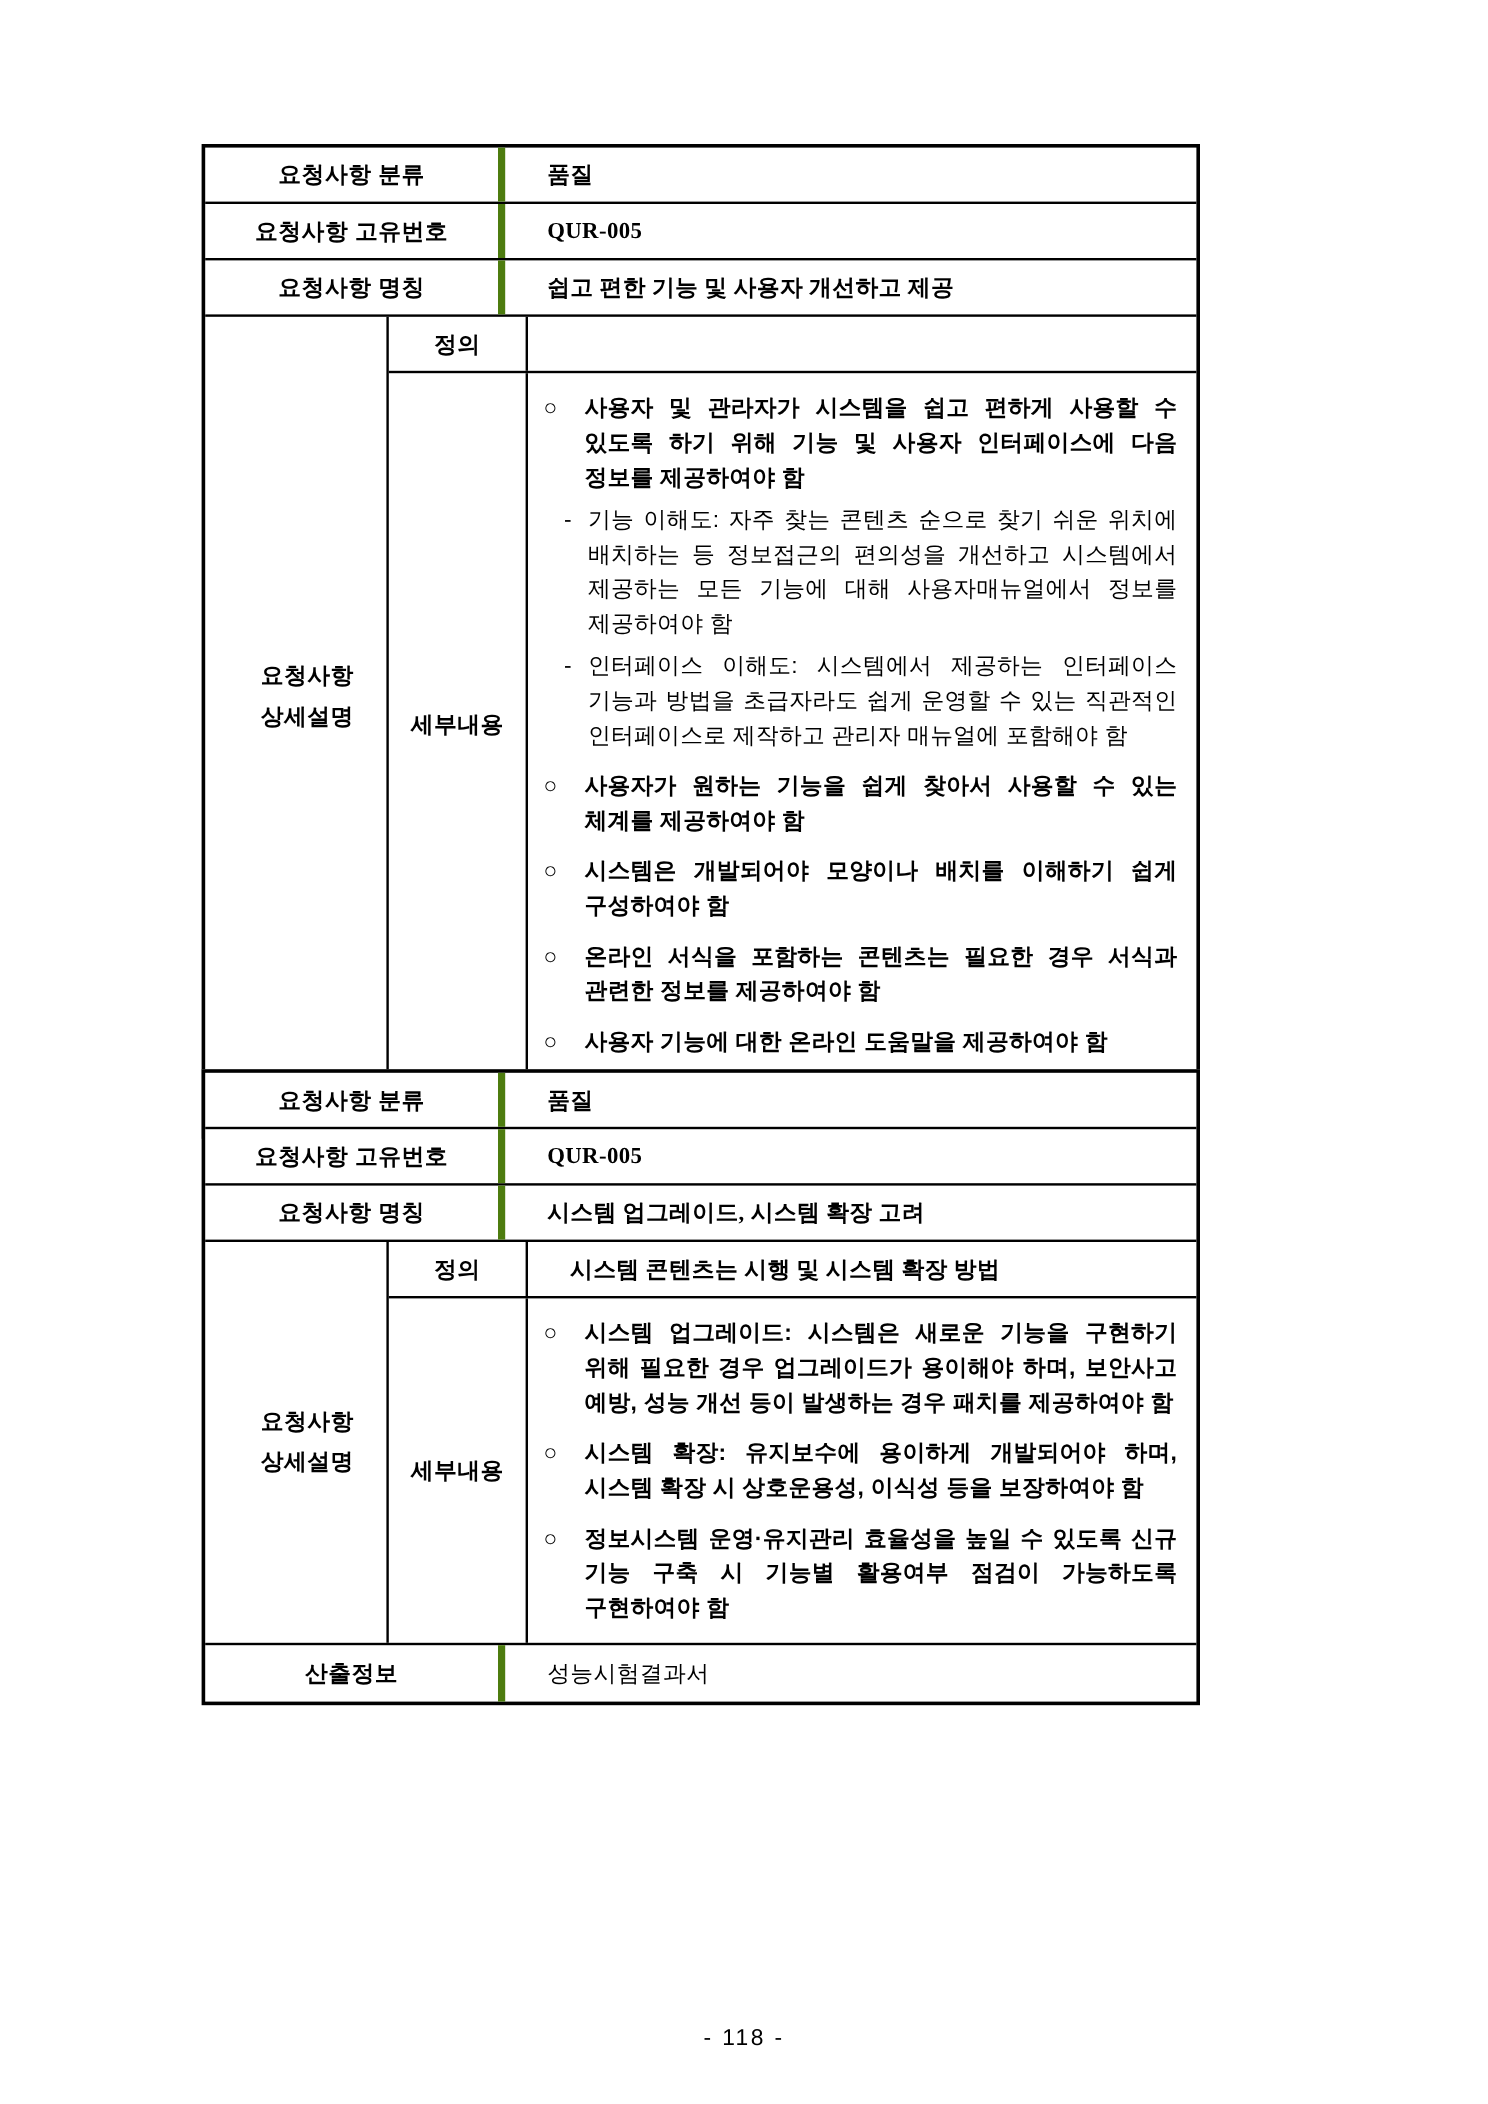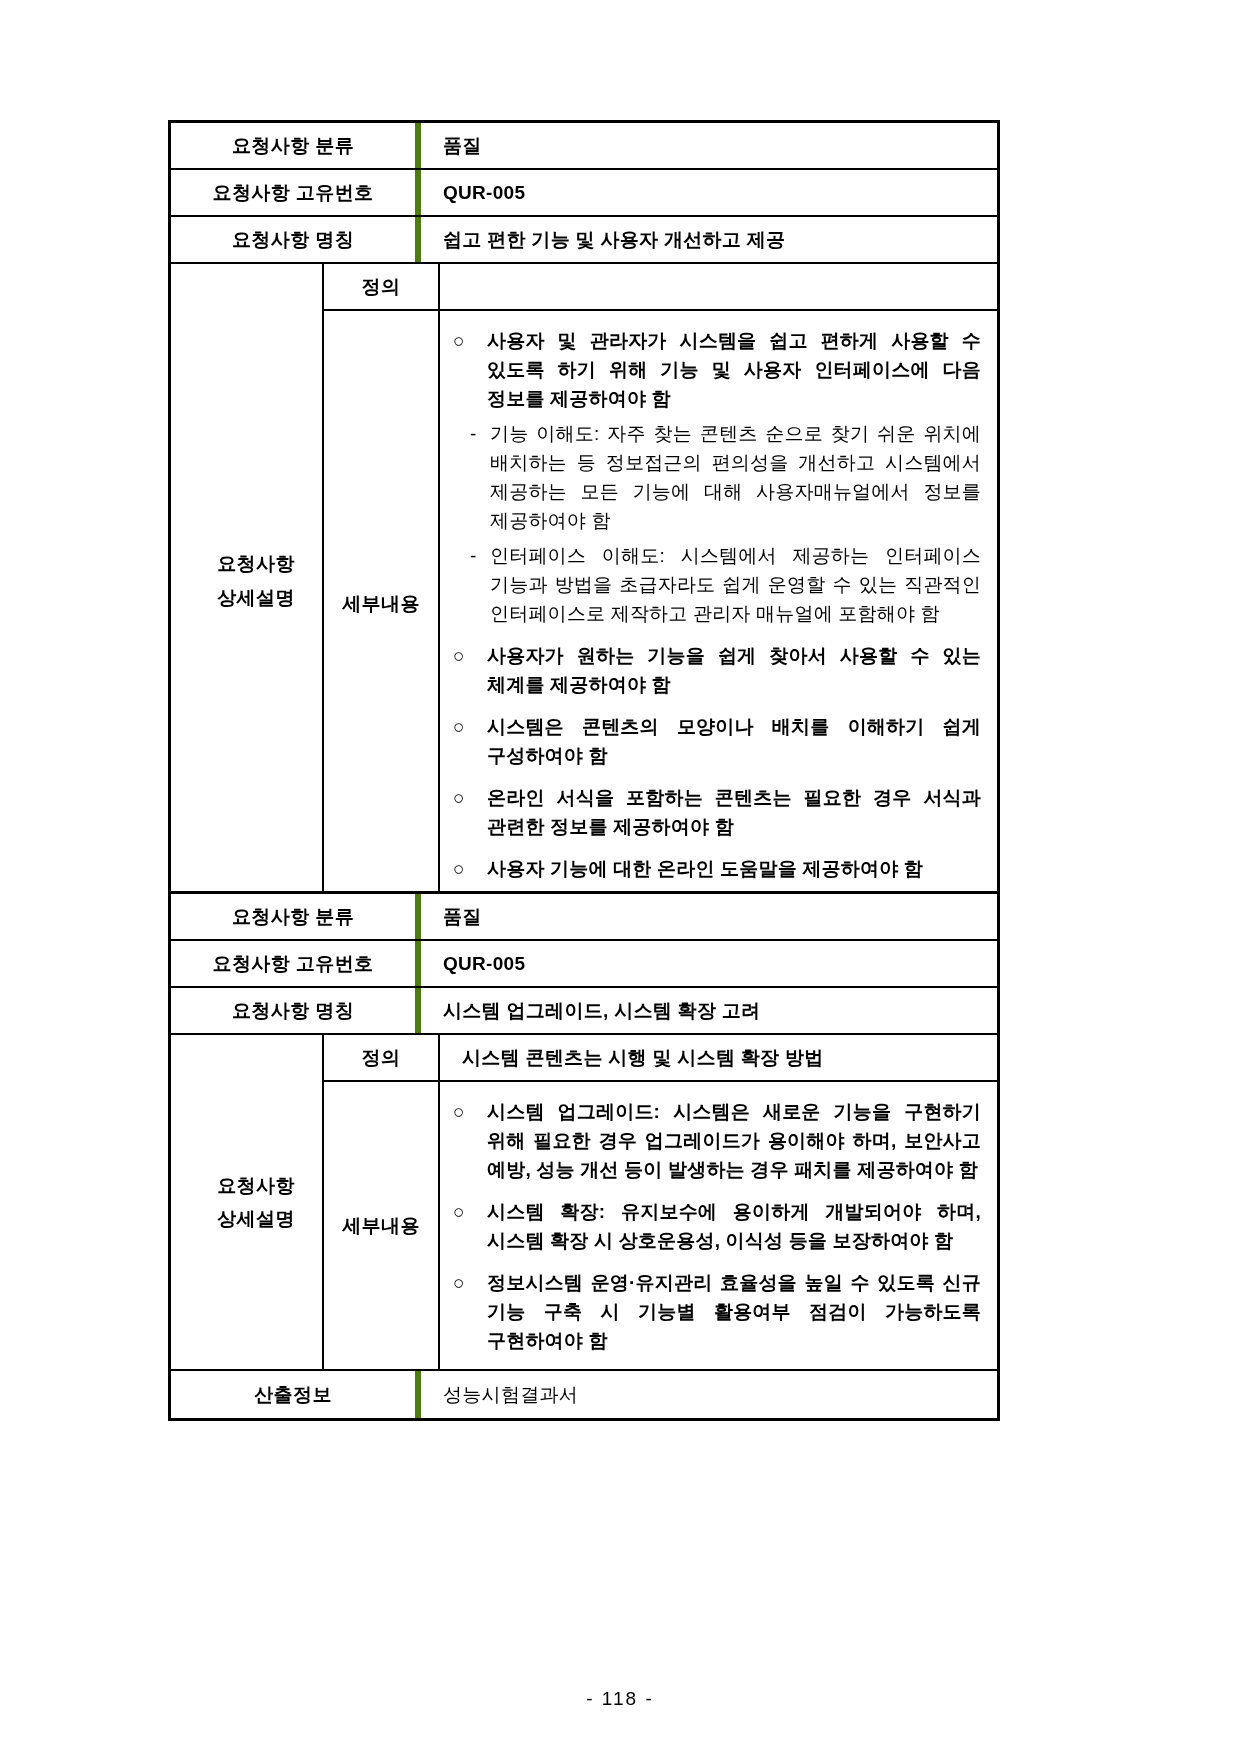--- a/index.html
+++ b/index.html
@@ -18,22 +18,22 @@
   .req-table > .row:last-child { border-bottom: none; }
   .row.simple { height: 47px; }
   .cell { box-sizing: border-box; }
   .lbl {
     display: flex; align-items: center; justify-content: center;
     font-weight: 700; font-size: 19px; letter-spacing: 0.4px;
   }
   .lbl.full { width: 250px; border-right: 6px solid #4d7c0f; flex: 0 0 250px; }
   .val {
     flex: 1; display: flex; align-items: center;
-    padding-left: 22px; font-size: 19px; font-weight: 700;
-    letter-spacing: 0.3px; word-break: keep-all;
+    padding-left: 35px; font-size: 19px; font-weight: 700;
+    letter-spacing: 0.3px; word-break: keep-all; font-family: Liberation Serif, serif;
   }
   .val.normal { font-weight: 400; }
   .detail-row { display: flex; border-bottom: 2px solid #000; }
   .col1 {
     flex: 0 0 134px; width: 134px; border-right: 2px solid #000;
     display: flex; align-items: center; justify-content: center;
     font-weight: 700; font-size: 19px; text-align: left;
     white-space: pre-line; line-height: 1.75; letter-spacing: 0.4px; margin-left: 19px;
   }
   .detail-right { flex: 1; display: flex; flex-direction: column; }
@@ -87,21 +87,21 @@
         <div class="cell col2">정의</div>
       </div>
       <div class="content-row">
         <div class="cell col2">세부내용</div>
         <div class="cell content-val">
           <ul class="detail-list">
               <li class="d-circle"><span class="marker">○</span><span>사용자 및 관라자가 시스템을 쉽고 편하게 사용할 수 있도록 하기 위해 기능 및 사용자 인터페이스에 다음 정보를 제공하여야 함</span></li>
               <li class="d-dash"><span class="marker">-</span><span>기능 이해도: 자주 찾는 콘텐츠 순으로 찾기 쉬운 위치에 배치하는 등 정보접근의 편의성을 개선하고 시스템에서 제공하는 모든 기능에 대해 사용자매뉴얼에서 정보를 제공하여야 함</span></li>
               <li class="d-dash"><span class="marker">-</span><span>인터페이스 이해도: 시스템에서 제공하는 인터페이스 기능과 방법을 초급자라도 쉽게 운영할 수 있는 직관적인 인터페이스로 제작하고 관리자 매뉴얼에 포함해야 함</span></li>
               <li class="d-circle"><span class="marker">○</span><span>사용자가 원하는 기능을 쉽게 찾아서 사용할 수 있는 체계를 제공하여야 함</span></li>
-              <li class="d-circle"><span class="marker">○</span><span>시스템은 콘텐츠의 모양이나 배치를 이해하기 쉽게 구성하여야 함</span></li>
+              <li class="d-circle"><span class="marker">○</span><span>시스템은 개발되어야 모양이나 배치를 이해하기 쉽게 구성하여야 함</span></li>
               <li class="d-circle"><span class="marker">○</span><span>온라인 서식을 포함하는 콘텐츠는 필요한 경우 서식과 관련한 정보를 제공하여야 함</span></li>
               <li class="d-circle"><span class="marker">○</span><span>사용자 기능에 대한 온라인 도움말을 제공하여야 함</span></li>
             </ul>
         </div>
       </div>
     </div>
   </div>
   <div class="row simple">
     <div class="cell lbl full">산출정보</div>
     <div class="cell val normal">성능시험결과서</div>

